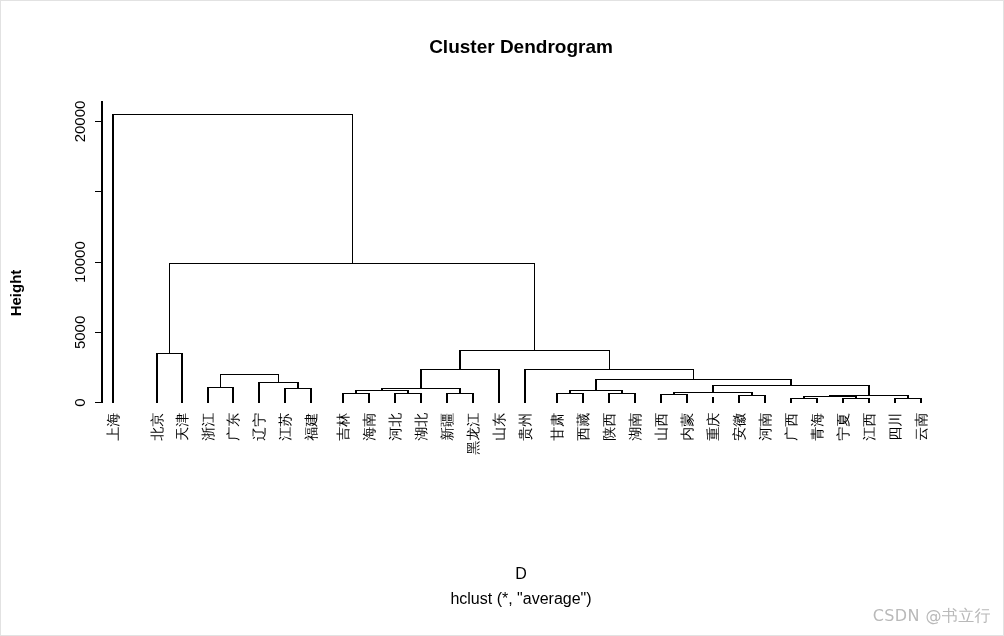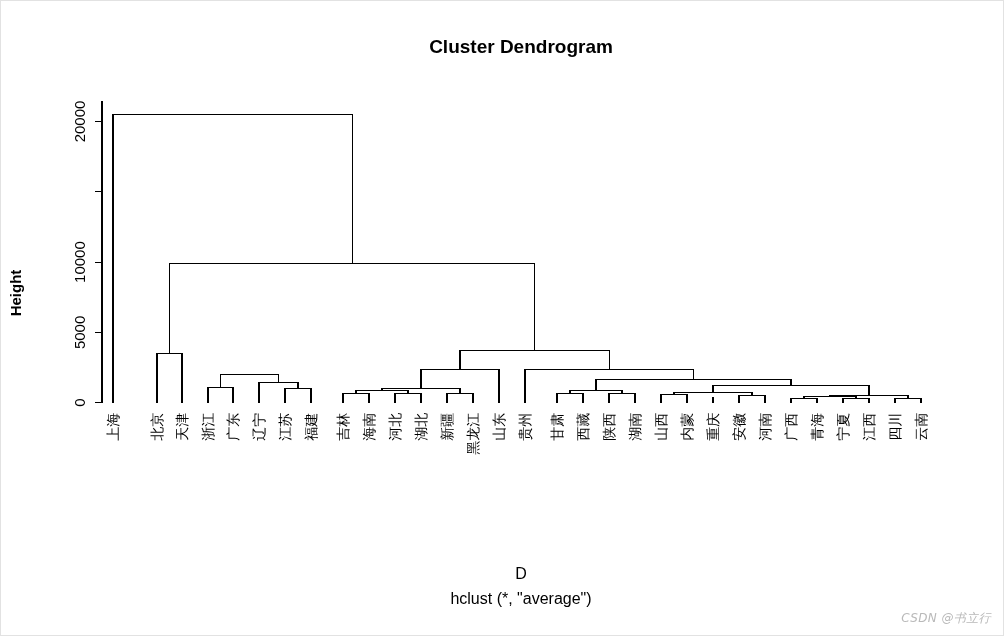--- a/index.html
+++ b/index.html
@@ -72,25 +72,24 @@
     stroke: #000000;
     stroke-width: 1.2;
     fill: none;
     shape-rendering: crispEdges;
   }
   .watermark {
     position: absolute;
     right: 12px;
     bottom: 8px;
     font-family: "DejaVu Sans", sans-serif;
-    font-size: 12px;
+    font-size: 16px;
     color: #b9b9b9;
     letter-spacing: 0.4px;
     white-space: nowrap;
-    font-style: italic;
   }
 </style>
 </head>
 <body>
 
 <div id="plot-root">
 
   <svg class="plot-canvas" viewBox="0 0 1004 636">
 
     <text class="chart-title" x="520" y="52" text-anchor="middle">Cluster Dendrogram</text>

